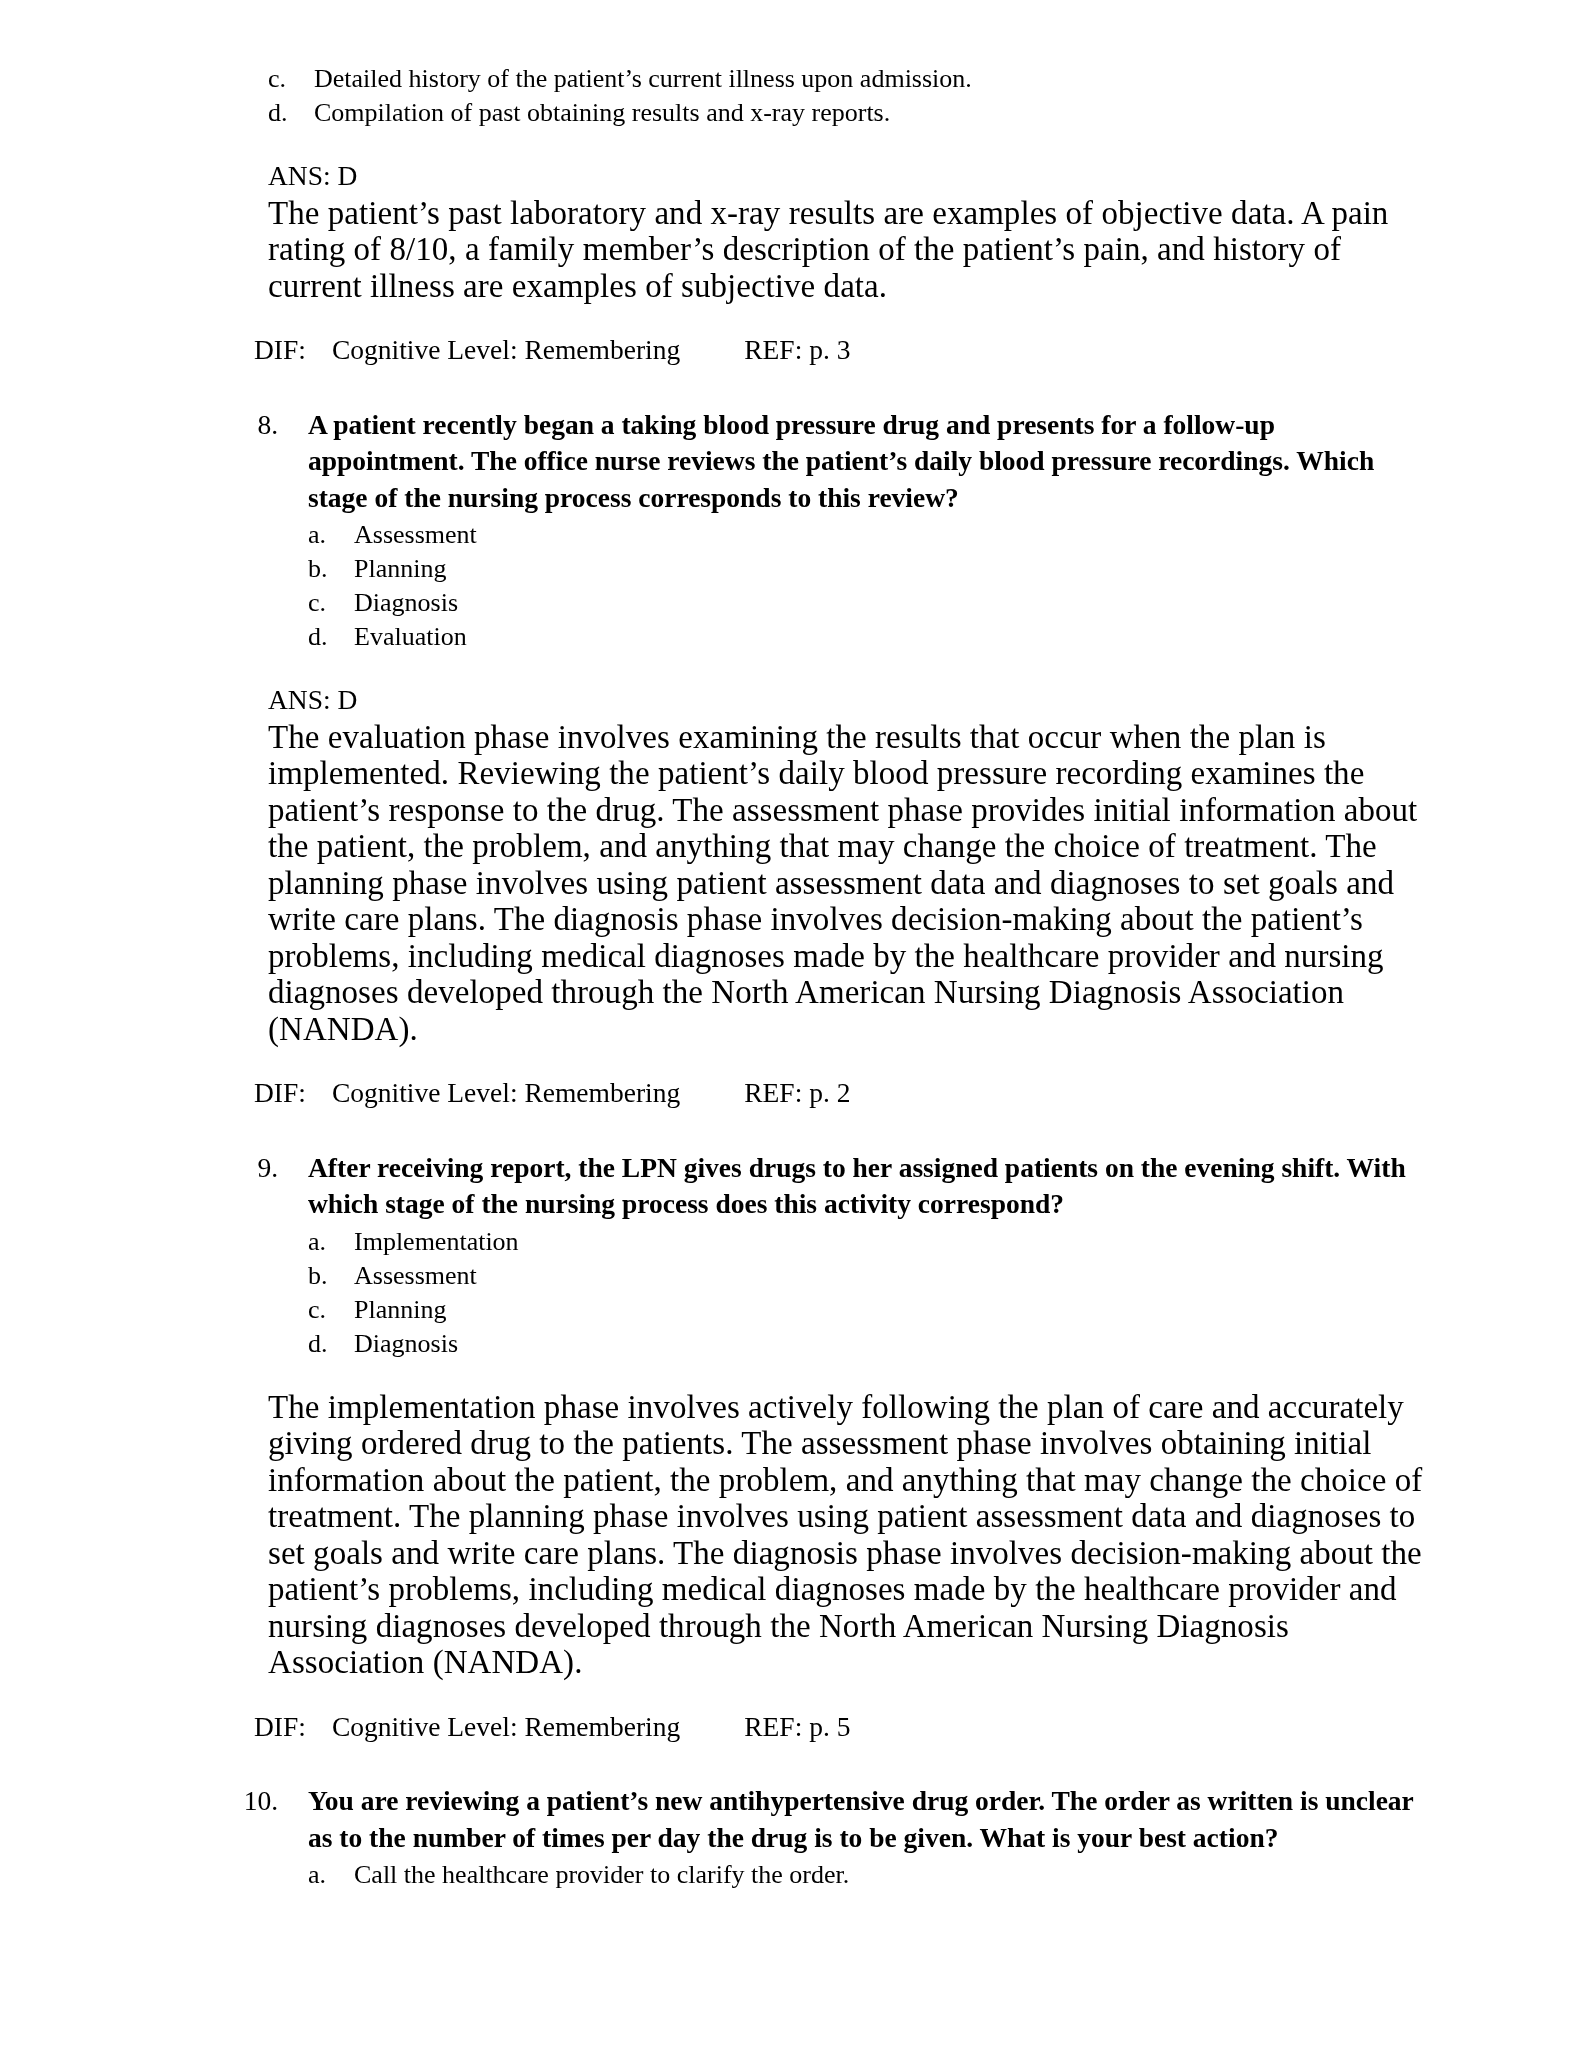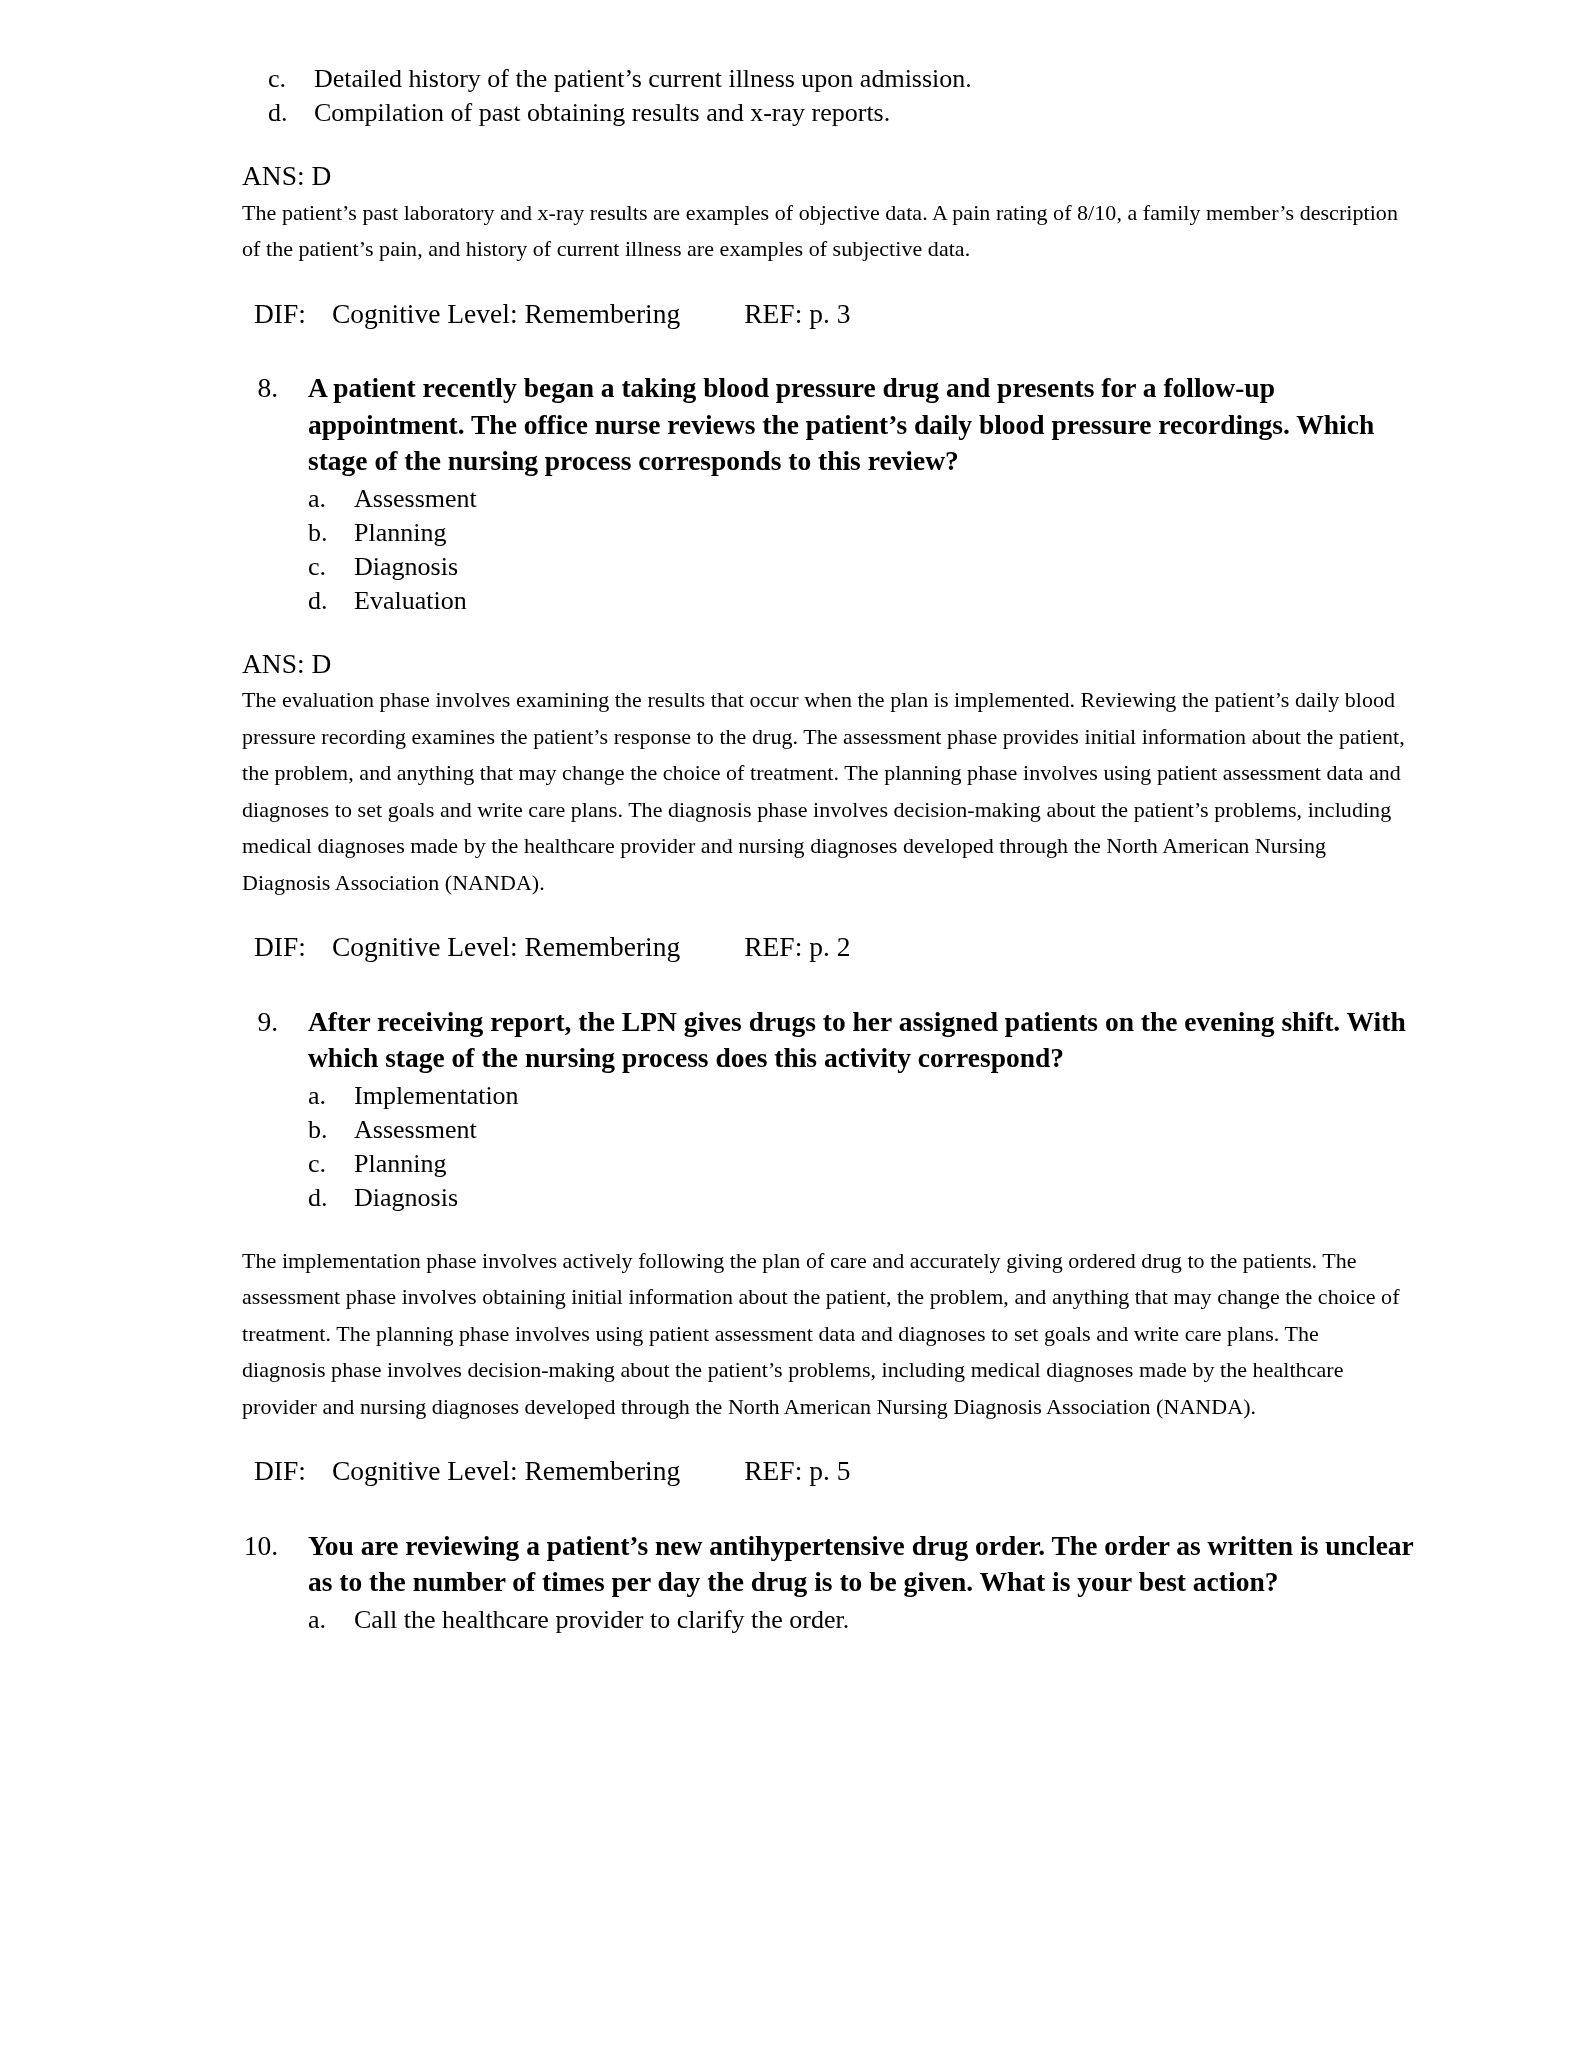--- a/index.html
+++ b/index.html
@@ -26,30 +26,30 @@
 
   .content {
     position: absolute;
     left: 222px;
     top: 62px;
     width: 1210px;
   }
 
   
   .para {
-    font-size: 22px;
+    font-size: 33px;
     line-height: 36.5px;
     text-align: left;
     margin: 0;
     letter-spacing: 0.05px;
   }
 
   
   .block-ans {
-    margin-left: 20px;
+    margin-left: 46px;
     width: 1164px;
   }
   .block-ans .para { }
 
   .ans-label {
     font-size: 27.5px;
     line-height: 36.5px;
   }
   .spacer-md { height: 28px; }
   .spacer-lg { height: 38px; }

